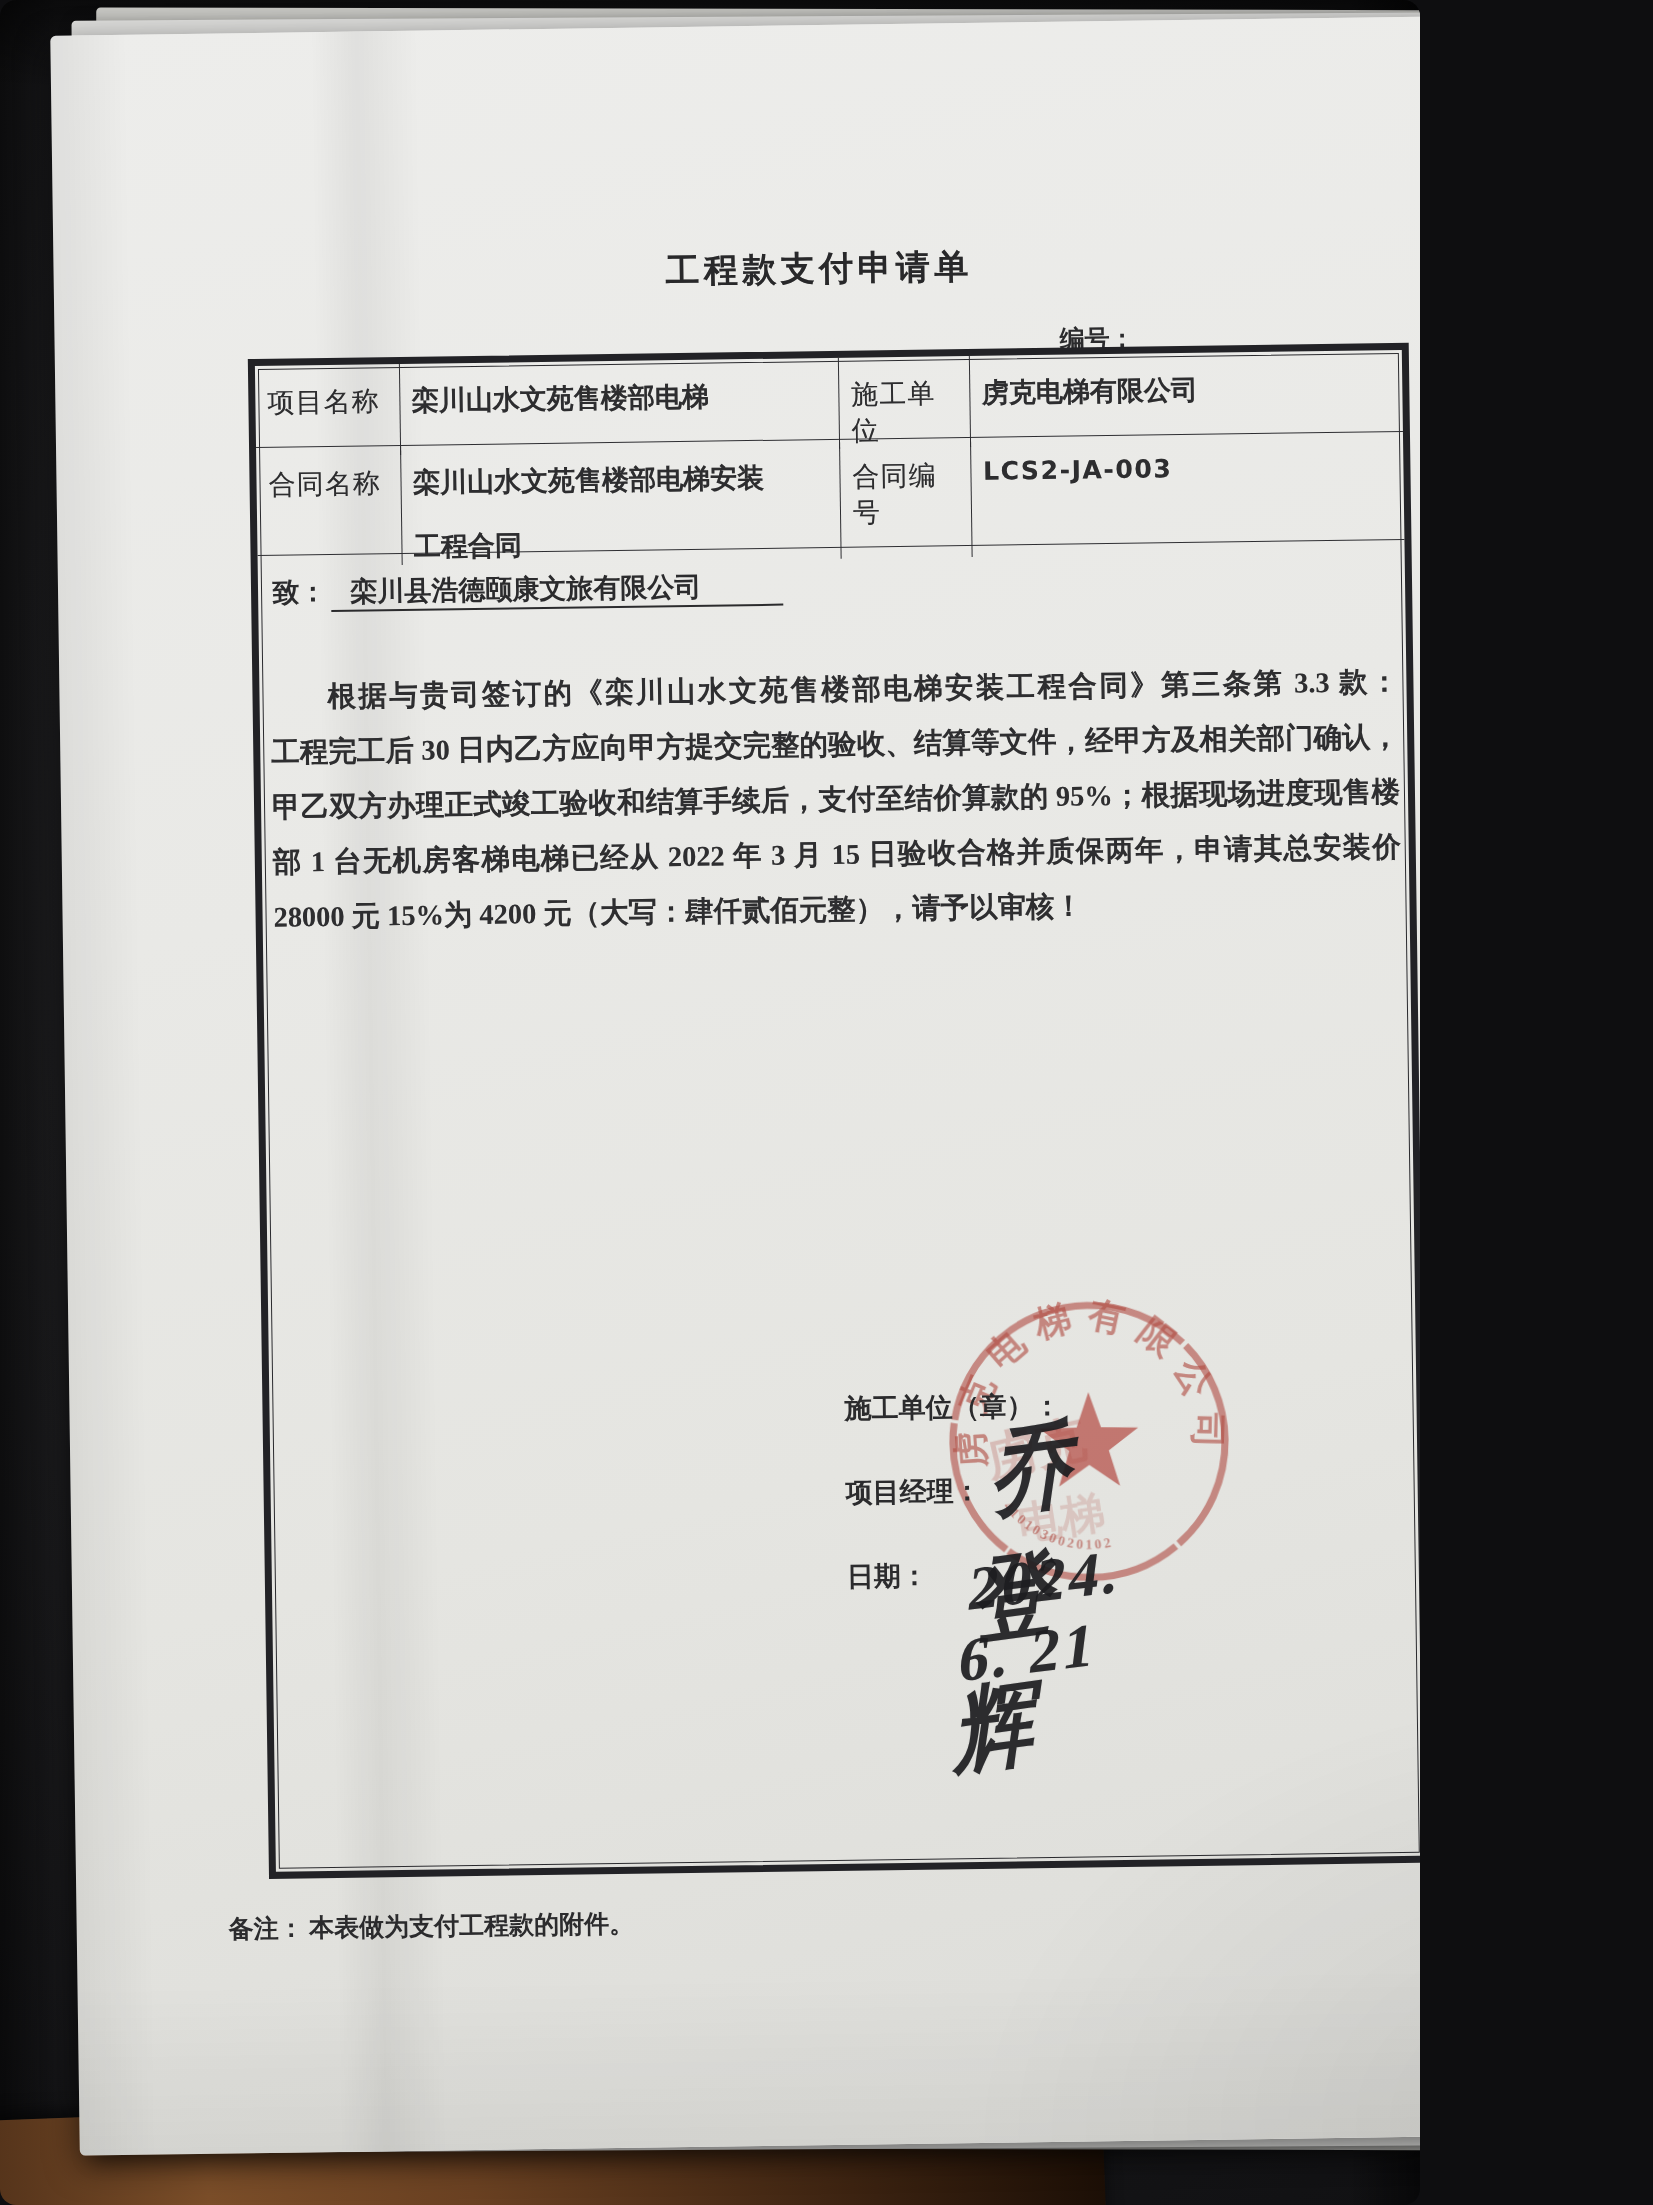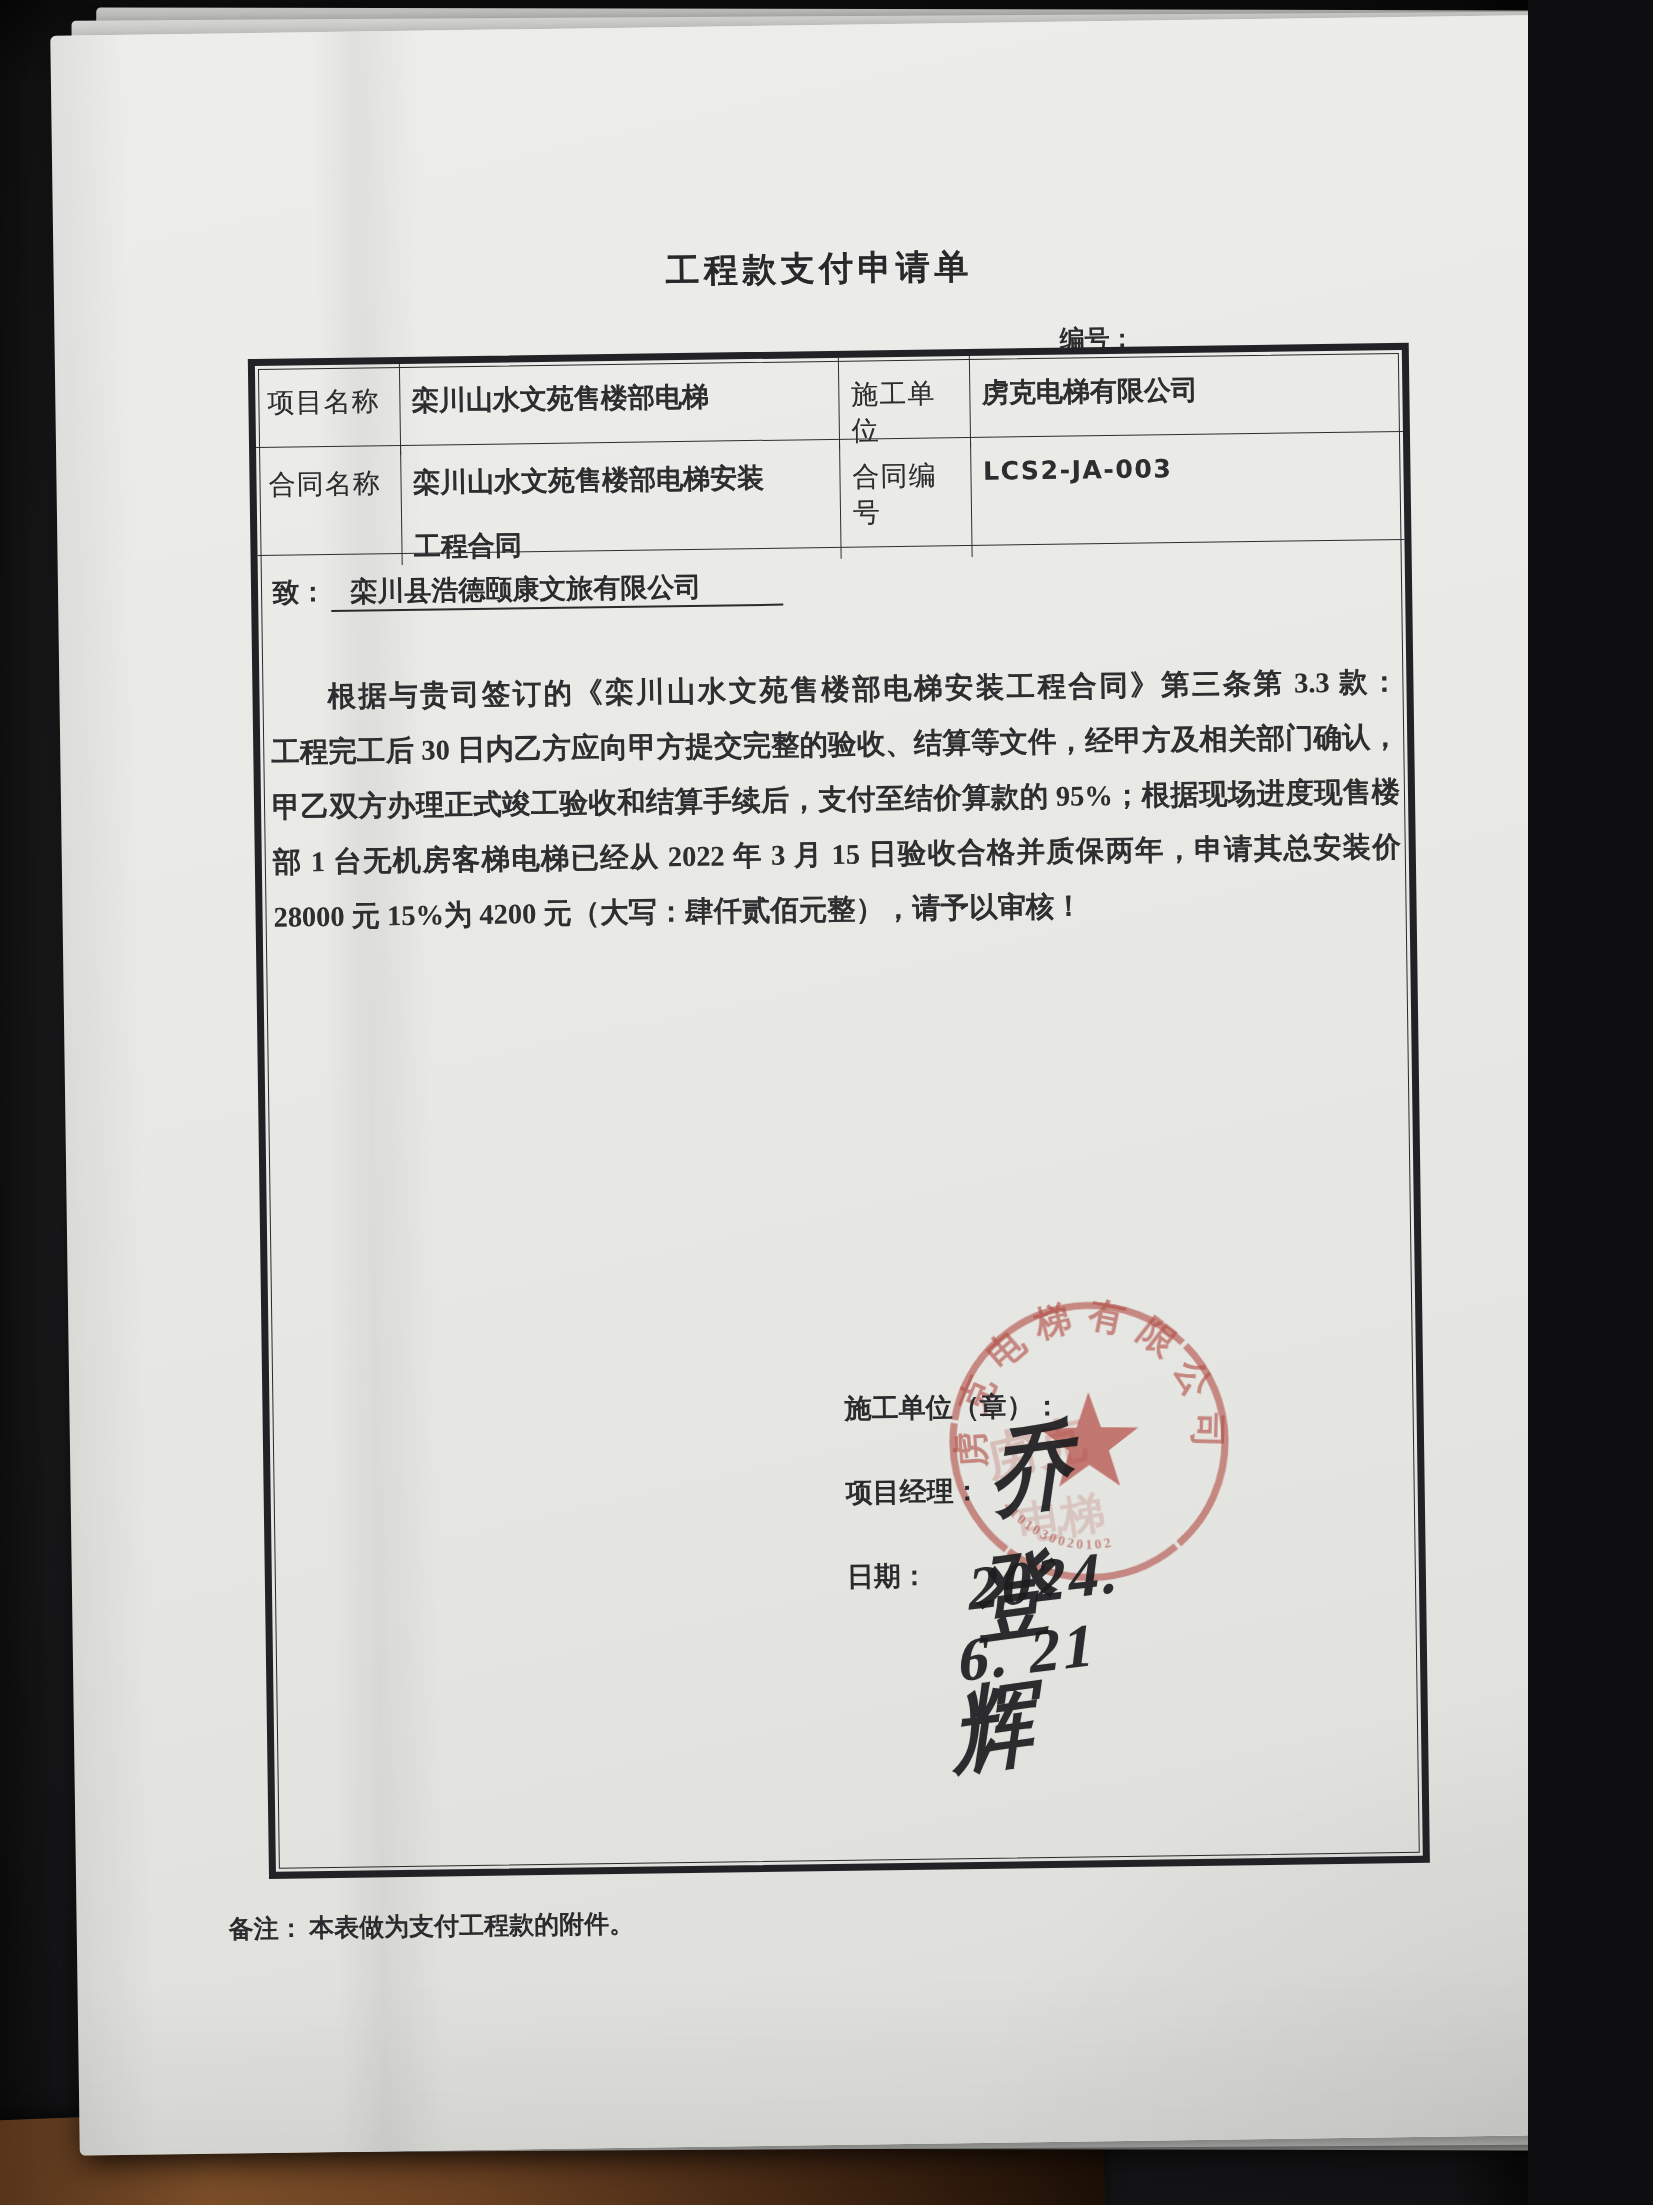--- a/index.html
+++ b/index.html
@@ -1,20 +1,21 @@
 <!DOCTYPE html>
 <html style="font-size:8.8px"><head>
 <meta charset="utf-8">
 <style>
   html,body{margin:0;padding:0;background:#0e0e10;}
   #stage{
-    position:relative;width:1528px;height:2205px;overflow:hidden;
+    position:relative;width:1420px;height:2205px;overflow:hidden;
     background:
       radial-gradient(120% 90% at 45% 40%, #232325 0%, #1a1a1c 45%, #0c0c0e 100%);
     font-family:"Liberation Serif","DejaVu Serif",serif;
+    border-radius:16px;
   }
   
   .desk-shade{position:absolute;inset:0;background:
       linear-gradient(180deg, rgba(0,0,0,.55) 0%, rgba(0,0,0,0) 4%),
       linear-gradient(90deg, rgba(0,0,0,.5) 0%, rgba(0,0,0,0) 4%),
       linear-gradient(270deg, rgba(0,0,0,.55) 0%, rgba(0,0,0,0) 5%);}
   .wood{
     position:absolute;left:-44px;top:2100px;width:1149px;height:197px;
     transform:rotate(-2.2deg);
     background:linear-gradient(90deg,#4e2f18 0%,#7b4e29 22%,#6a4122 45%,#3c2311 78%,#1c0f06 100%);

